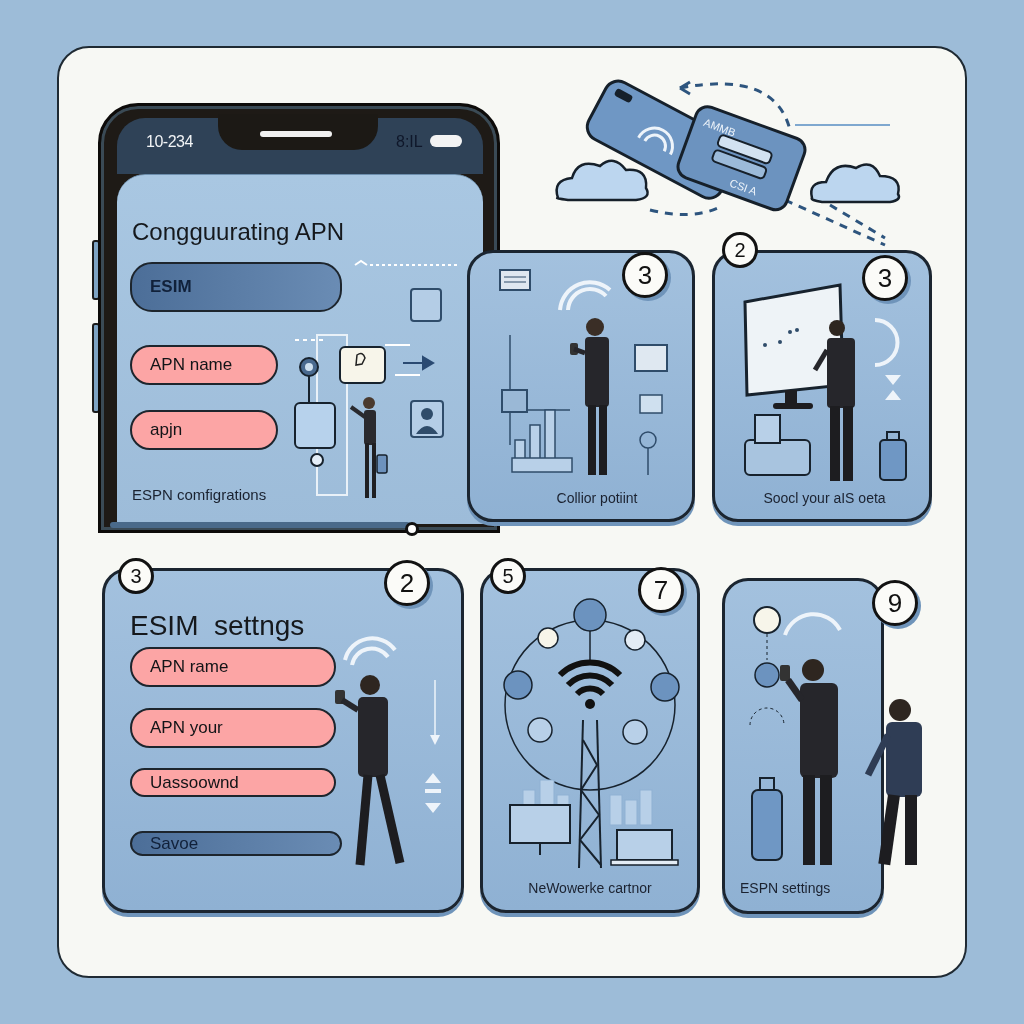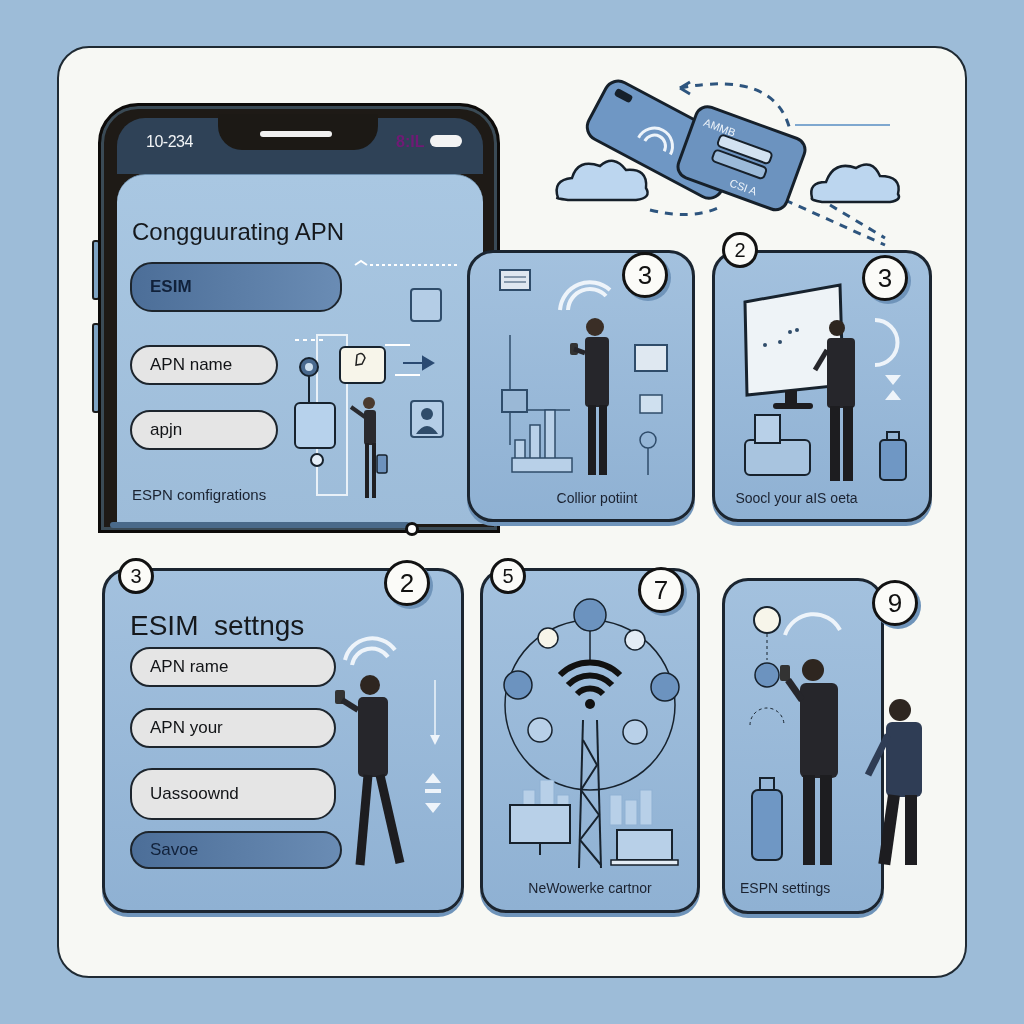--- a/index.html
+++ b/index.html
@@ -7,26 +7,26 @@
   body { background: #9dbcd8; font-family: "Liberation Sans", sans-serif; position: relative; }
   .card { position: absolute; left: 57px; top: 46px; width: 910px; height: 932px; background: #f7f8f4; border: 2px solid #1f2a33; border-radius: 32px; }
 
   
   .phone { position: absolute; left: 98px; top: 103px; width: 402px; height: 430px; background: #1e1a16; border-radius: 40px 40px 0 0; border: 3px solid #0d0b09; box-shadow: inset 0 0 0 3px #3a4a55; }
   .phone-side-btn { position: absolute; left: 92px; width: 8px; background: #7ea4c4; border: 2px solid #1b1b1b; border-radius: 3px; }
   .phone-screen-top { position: absolute; left: 117px; top: 118px; width: 366px; height: 56px; background: #2f4257; border-radius: 28px 28px 0 0; }
   .notch { position: absolute; left: 218px; top: 114px; width: 160px; height: 36px; background: #1c1915; border-radius: 0 0 24px 24px; }
   .notch-bar { position: absolute; left: 260px; top: 131px; width: 72px; height: 6px; background: #f1f1f1; border-radius: 3px; }
   .status-time { position: absolute; left: 146px; top: 133px; color: #f2f4f6; font-size: 16px; letter-spacing: -0.5px; }
-  .status-right { position: absolute; left: 396px; top: 133px; color: #701a75; font-size: 16px; font-weight: bold; }
+  .status-right { position: absolute; left: 396px; top: 133px; color: #0f172a; font-size: 16px; }
   .battery { position: absolute; left: 430px; top: 135px; width: 32px; height: 12px; background: #f3f3f3; border-radius: 6px; }
   .phone-screen { position: absolute; left: 117px; top: 174px; width: 366px; height: 350px; background: linear-gradient(180deg,#a9c7e2,#9dbcd9); border-radius: 28px 28px 0 0; border-top: 1px solid #6d8fae; }
   .title-text { position: absolute; font-weight: bold; color: #15181c; margin-top: 12px; }
   .pill { position: absolute; border-radius: 22px; border: 2px solid #1d252d; display: flex; align-items: center; padding-left: 18px; font-size: 17px; color: #121417; }
-  .pill.light { background: #e5e5e5; }
+  .pill.light { background: #fca5a5; }
   .pill.dark { background: linear-gradient(90deg,#4c6e98,#6a8cb4); color: #11213a; font-weight: bold; }
   .caption { position: absolute; color: #1a2230; font-size: 15px; }
   .phone-underline { position: absolute; left: 110px; top: 522px; width: 300px; height: 6px; background: #4a6a8a; border-radius: 3px; }
   .ring-dot { position: absolute; width: 14px; height: 14px; border-radius: 50%; border: 3px solid #111; background: #fff; }
 
   
   .panel { position: absolute; background: linear-gradient(180deg,#a3c1de,#8fb1d3); border: 3px solid #1b2530; border-radius: 26px; box-shadow: 0 4px 0 #6f94ba; }
   .badge { position: absolute; width: 46px; height: 46px; border-radius: 50%; background: #fbfbf8; border: 3px solid #121212; display: flex; align-items: center; justify-content: center; font-size: 26px; color: #111; box-shadow: 3px 3px 0 #6f94ba; }
   .badge.small { width: 36px; height: 36px; font-size: 20px; box-shadow: none; }
   .panel-caption { position: absolute; font-size: 14px; color: #1b2230; text-align: center; }
@@ -183,40 +183,40 @@
   <rect x="145" y="150" width="26" height="40" rx="4" fill="#6f97c4" stroke="#17222d" stroke-width="2"></rect>
   <rect x="152" y="142" width="12" height="8" fill="none" stroke="#17222d" stroke-width="2"></rect>
   <g>
     <circle cx="102" cy="38" r="8" fill="#2e2620"></circle>
     <rect x="92" y="48" width="28" height="70" rx="4" fill="#26262b"></rect>
     <rect x="95" y="116" width="10" height="75" fill="#1d1d20"></rect>
     <rect x="108" y="116" width="10" height="75" fill="#1d1d20"></rect>
     <line x1="92" y1="60" x2="80" y2="80" stroke="#26262b" stroke-width="5"></line>
   </g>
 </svg>
-<div class="panel-caption" style="left:696px;top:490px;width:201px;">Soocl your aIS oeta</div>
+<div class="panel-caption" style="left:724px;top:490px;width:201px;">Soocl your aIS oeta</div>
 
 <div class="panel" style="left:102px;top:568px;width:362px;height:345px;"></div>
 <div class="badge small" style="left:118px;top:558px;">
     <span>3</span>
   </div>
 <div class="badge" style="left:384px;top:560px;">
     <span>2</span>
   </div>
 <div class="title-text" style="left:130px;top:598px;font-size:28px;font-weight:normal;white-space:pre;">ESIM  settngs</div>
 <div class="pill light" style="left:130px;top:647px;width:206px;height:40px;">
   <span>APN rame</span>
 </div>
 <div class="pill light" style="left:130px;top:708px;width:206px;height:40px;">
   <span>APN your</span>
 </div>
-<div class="pill light" style="left:130px;top:768px;width:206px;height:52px;">
+<div class="pill light" style="left:130px;top:768px;width:206px;height:29px;">
   <span>Uassoownd</span>
 </div>
-<div class="pill dark" style="left:130px;top:831px;width:212px;height:38px;font-weight:normal;">
+<div class="pill dark" style="left:130px;top:831px;width:212px;height:25px;font-weight:normal;">
   <span>Savoe</span>
 </div>
 <svg class="svg-abs" style="left:330px;top:635px;" width="130" height="240" viewBox="0 0 130 240">
   <path d="M15 25 a28 28 0 0 1 50 -10" fill="none" stroke="#eef4fa" stroke-width="4"></path>
   <path d="M22 30 a20 20 0 0 1 36 -8" fill="none" stroke="#eef4fa" stroke-width="4"></path>
   <line x1="105" y1="45" x2="105" y2="105" stroke="#eef4fa" stroke-width="1.5"></line>
   <path d="M100 100 l5 10 l5 -10z" fill="#eef4fa"></path>
   <path d="M95 148 l8 -10 l8 10z M95 168 l8 10 l8 -10z" fill="#eef4fa"></path>
   <rect x="95" y="154" width="16" height="4" fill="#eef4fa"></rect>
   <g>

